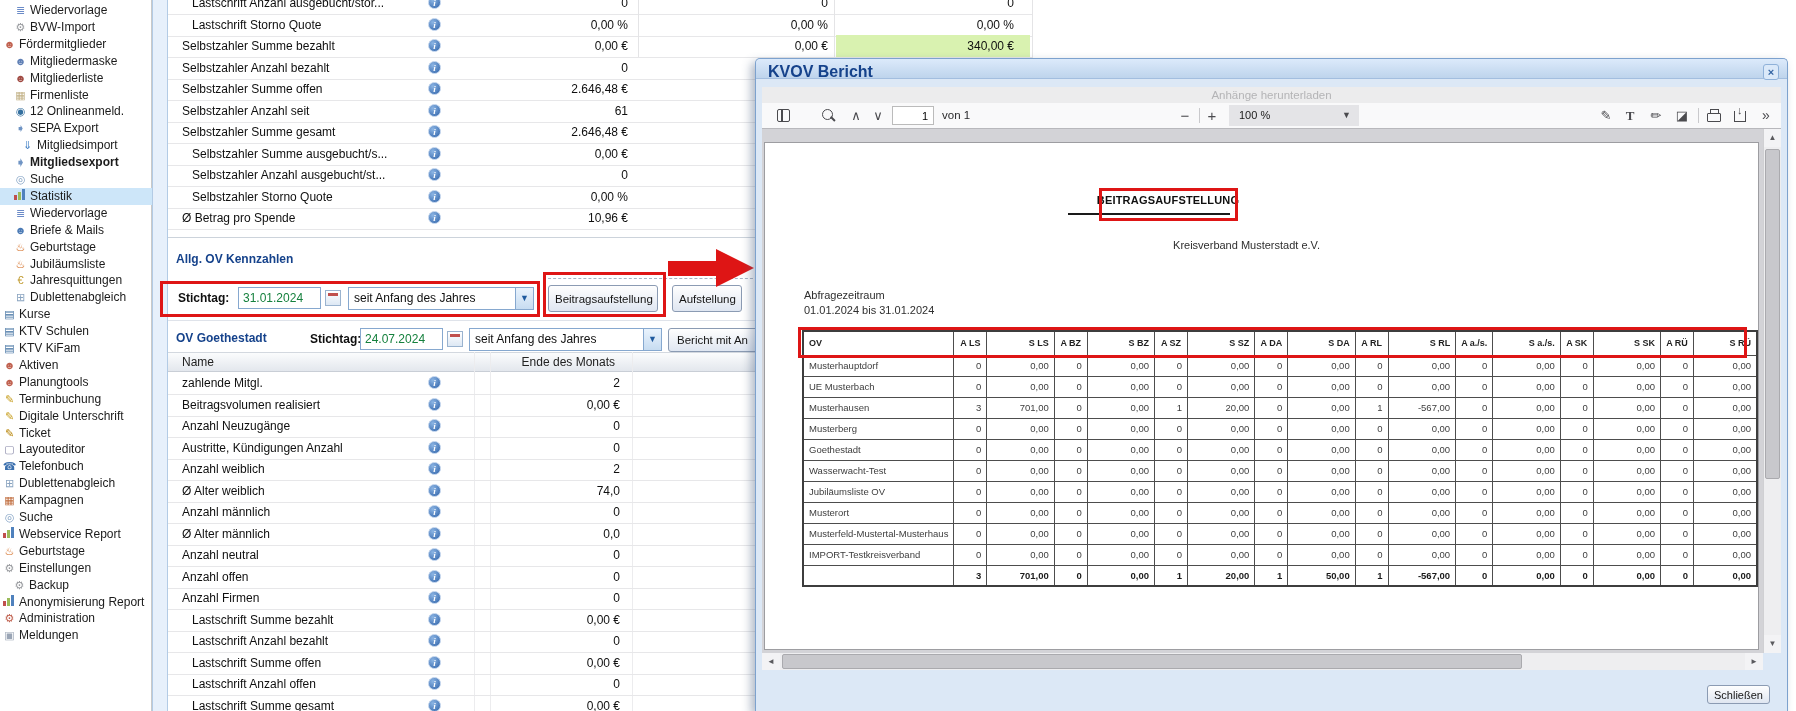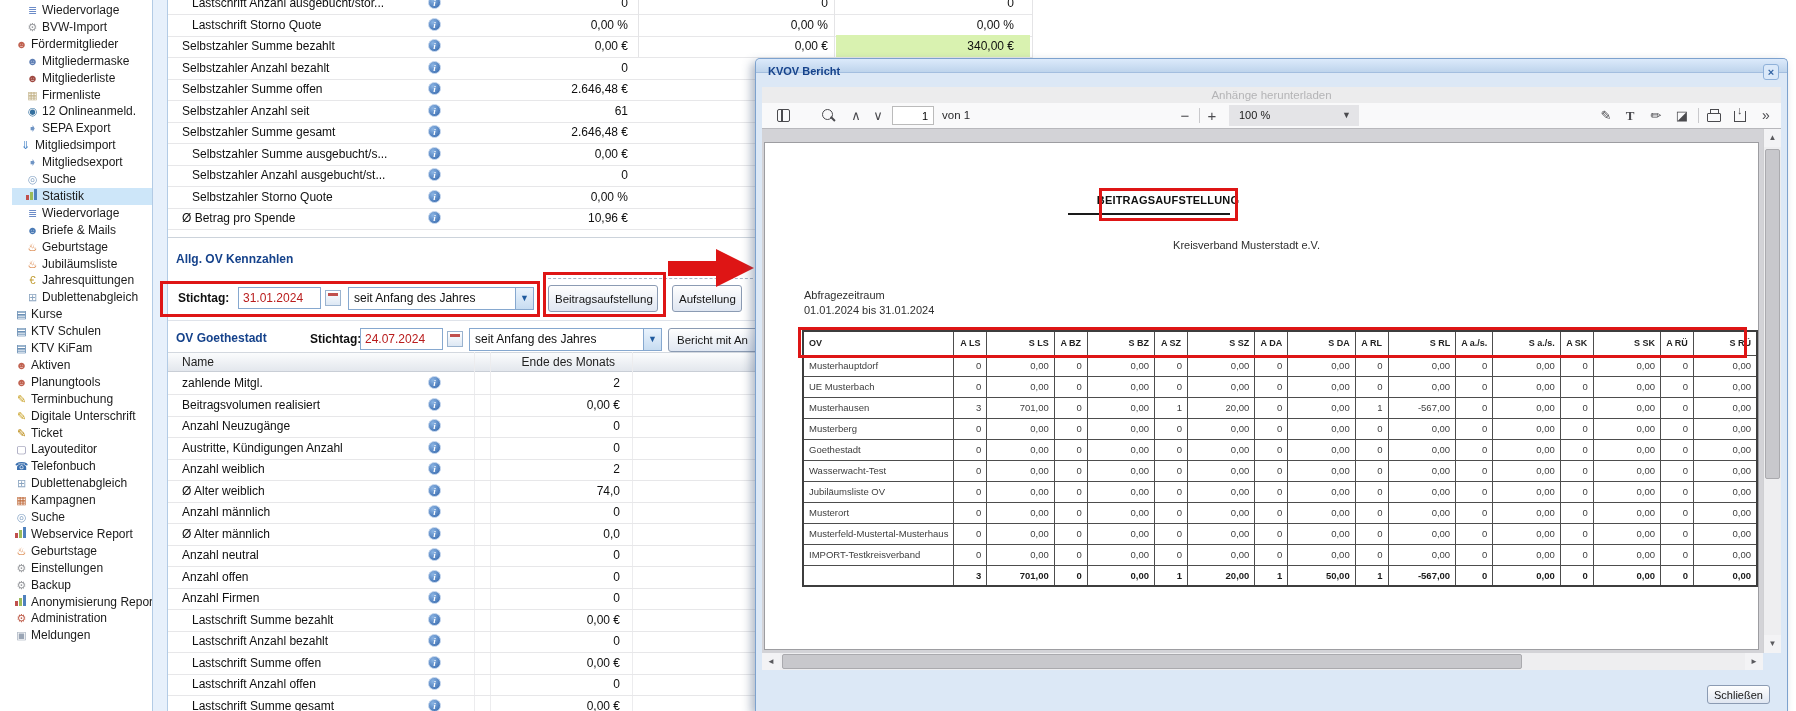--- a/index.html
+++ b/index.html
@@ -1,20 +1,20 @@
 <!DOCTYPE html>
 <html><head>
 <meta charset="utf-8">
 <style>
   html,body{margin:0;padding:0}
   body{width:1796px;height:711px;position:relative;overflow:hidden;background:#fff;
        font-family:"Liberation Sans",sans-serif;-webkit-font-smoothing:antialiased}
 
   
-  #sidebar{position:absolute;left:12px;top:0;width:152px;height:711px;background:#fff;border-right:1px solid #c9c9c9;box-sizing:border-box}
+  #sidebar{position:absolute;left:0;top:0;width:152px;height:711px;background:#fff;border-right:1px solid #c9c9c9;box-sizing:border-box}
   .sbi{position:absolute;left:0;width:152px;height:17px;line-height:17px;font-size:12px;color:#1b1b1b;
        white-space:nowrap;cursor:pointer;box-sizing:border-box;overflow:hidden}
   .sbi.sel{background:#cde6f9}
   .gly{display:inline-block;width:15px;font-size:11px;text-align:center;vertical-align:top}
   .bars{display:inline-block;width:14px;height:11px;position:relative;margin-right:1px;vertical-align:baseline}
   .bars i{position:absolute;bottom:0;width:3px}
   .bars i:nth-child(1){left:1px}.bars i:nth-child(2){left:5px}.bars i:nth-child(3){left:9px}
   .sblbl{margin-left:2px}
   #splitter{position:absolute;left:152px;top:0;width:16px;height:711px;background:#e7f0fb;
             border-left:1px solid #b3cbe5;border-right:1px solid #b3cbe5;box-sizing:border-box}
@@ -31,21 +31,21 @@
   .v1{position:absolute;left:310px;width:150px;text-align:right}
   .v2{position:absolute;left:510px;width:150px;text-align:right}
   .v3{position:absolute;left:668px;width:194px;text-align:right;padding-right:16px;box-sizing:border-box}
   .v3.hl{background:#d9f2b0}
   .oval{position:absolute;left:305px;width:147px;text-align:right}
   .vl{position:absolute;width:1px;background:#e4e4e6}
   .hline{position:absolute;height:1px;background:#ccd3db}
   .sect{position:absolute;font-weight:bold;font-size:12px;color:#15428b;white-space:nowrap}
   .fieldlbl{position:absolute;font-weight:bold;font-size:12px;color:#0f0f0f;white-space:nowrap}
   .dateinput{position:absolute;border:1px solid #86a8cf;font-size:12px;font-family:inherit;
-             padding:0 4px;box-sizing:border-box;color:#b91c1c;background:#fff}
+             padding:0 4px;box-sizing:border-box;color:#15803d;background:#fff}
   .cal{position:absolute;width:16px;height:16px;border:1px solid #9ab3cf;background:linear-gradient(#fff,#dde8f4);box-sizing:border-box;cursor:pointer}
   .cal::after{content:"";position:absolute;left:2px;right:2px;top:2px;height:3px;background:#c0504d}
   .combo{position:absolute;border:1px solid #86a8cf;background:#fff;box-sizing:border-box;cursor:pointer}
   .ctext{position:absolute;left:5px;top:0;line-height:21px;font-size:12px;color:#0f0f0f;white-space:nowrap}
   .ctrig{position:absolute;right:0;top:0;bottom:0;width:17px;background:linear-gradient(#e9f3fd,#c7dcf1);
          border-left:1px solid #86a8cf;color:#1f5a9e;font-size:9px;text-align:center;line-height:20px}
   .btn{position:absolute;border:1px solid #8b9bb3;border-radius:3px;background:linear-gradient(#fefefe,#dfe6f1);
        font-size:11.5px;color:#151515;text-align:center;box-sizing:border-box;overflow:hidden;white-space:nowrap;cursor:pointer}
   .ghead{position:absolute;background:linear-gradient(#fbfcfd,#e3e7ed);border-top:1px solid #d3d8df;
          border-bottom:1px solid #c9ced6;font-size:12px;color:#222;box-sizing:border-box}
@@ -54,23 +54,23 @@
   
   .redbox{position:absolute;border:3px solid #de1515;box-sizing:border-box;z-index:60}
   #arrow-shaft{position:absolute;left:668px;top:261px;width:50px;height:15px;background:#de1515;z-index:60}
   #arrow-head{position:absolute;left:716px;top:249px;width:0;height:0;border-top:19px solid transparent;
               border-bottom:19px solid transparent;border-left:38px solid #de1515;z-index:60}
 
   
   #modal{position:absolute;left:755px;top:58px;width:1033px;height:653px;background:#dce8f6;
          border:1px solid #7da2ce;border-bottom:none;border-radius:5px 5px 0 0;
          box-shadow:-4px 4px 10px rgba(80,100,130,.45);z-index:100;box-sizing:border-box}
-  #mtitle{position:absolute;left:0;top:0;right:0;height:14px;background:linear-gradient(#dceafb,#bed4ec);
+  #mtitle{position:absolute;left:0;top:0;right:0;height:20px;background:linear-gradient(#dceafb,#bed4ec);
           border-bottom:1px solid #a3bedf;border-radius:5px 5px 0 0;color:#15428b;font-weight:bold;
-          font-size:11px;line-height:25px;padding-left:12px;box-sizing:border-box}
+          font-size:16px;line-height:25px;padding-left:12px;box-sizing:border-box}
   #mclose{position:absolute;right:8px;top:5px;width:16px;height:16px;background:#dbe9f9;border:1px solid #8fb1d9;
           border-radius:3px;color:#3465a4;font-size:11px;font-weight:bold;line-height:14px;text-align:center;cursor:pointer;box-sizing:border-box}
   #attachbar{position:absolute;left:6px;top:28px;width:1019px;height:16px;background:#ececed;color:#b4b4b6;
              font-size:11.5px;text-align:center;line-height:16px}
   #ptool{position:absolute;left:6px;top:44px;width:1019px;height:26px;background:#f9f9fa;border-bottom:1px solid #b8b8bc;box-sizing:border-box;color:#4a4a4e}
   .ti{position:absolute;top:0;height:25px;line-height:25px;font-size:13px;text-align:center;cursor:pointer;color:#4a4a4e}
   .tsep{position:absolute;top:5px;width:1px;height:15px;background:#c9c9cc}
   .tgl{position:absolute;left:15px;top:6px;width:13px;height:13px;border:1.5px solid #4a4a4e;border-radius:2px;box-sizing:border-box;cursor:pointer}
   .tgl::after{content:"";position:absolute;left:3px;top:0;bottom:0;width:1.5px;background:#4a4a4e}
   .magico{position:absolute;left:60px;top:6px;width:9px;height:9px;border:1.5px solid #4a4a4e;border-radius:50%;cursor:pointer}
@@ -119,22 +119,22 @@
 
 <div id="sidebar">
     <div class="sbi" style="top: 2px; padding-left: 13px;"><span class="gly" style="color: rgb(107, 139, 200);">≣</span><span class="sblbl">Wiedervorlage</span></div>
     <div class="sbi" style="top: 18.9px; padding-left: 13px;"><span class="gly" style="color: rgb(152, 154, 158);">⚙</span><span class="sblbl">BVW-Import</span></div>
     <div class="sbi" style="top: 35.8px; padding-left: 2px;"><span class="gly" style="color: rgb(192, 97, 79);">☻</span><span class="sblbl">Fördermitglieder</span></div>
     <div class="sbi" style="top: 52.7px; padding-left: 13px;"><span class="gly" style="color: rgb(95, 127, 181);">☻</span><span class="sblbl">Mitgliedermaske</span></div>
     <div class="sbi" style="top: 69.6px; padding-left: 13px;"><span class="gly" style="color: rgb(160, 74, 66);">☻</span><span class="sblbl">Mitgliederliste</span></div>
     <div class="sbi" style="top: 86.5px; padding-left: 13px;"><span class="gly" style="color: rgb(194, 177, 134);">▦</span><span class="sblbl">Firmenliste</span></div>
     <div class="sbi" style="top: 103.4px; padding-left: 13px;"><span class="gly" style="color: rgb(53, 112, 159);">◉</span><span class="sblbl">12  Onlineanmeld.</span></div>
     <div class="sbi" style="top: 120.3px; padding-left: 13px;"><span class="gly" style="color: rgb(111, 148, 196);">➧</span><span class="sblbl">SEPA Export</span></div>
-    <div class="sbi" style="top: 137.2px; padding-left: 6px;"><span class="gly" style="color: rgb(74, 134, 200);">⇓</span><span class="sblbl">Mitgliedsimport</span></div>
-    <div class="sbi" style="top: 154.1px; padding-left: 13px;"><span class="gly" style="color: rgb(111, 148, 196);">➧</span><span class="sblbl">Mitgliedsexport</span></div>
+    <div class="sbi" style="top: 137.2px; padding-left: 20px;"><span class="gly" style="color: rgb(74, 134, 200);">⇓</span><span class="sblbl">Mitgliedsimport</span></div>
+    <div class="sbi" style="top: 154.1px; padding-left: 13px; font-weight: bold;"><span class="gly" style="color: rgb(111, 148, 196);">➧</span><span class="sblbl">Mitgliedsexport</span></div>
     <div class="sbi" style="top: 171px; padding-left: 13px;"><span class="gly" style="color: rgb(123, 156, 192);">◎</span><span class="sblbl">Suche</span></div>
     <div class="sbi sel" style="top: 187.9px; padding-left: 13px;"><span class="bars"><i style="background: rgb(192, 80, 77); height: 5px;"></i><i style="background: rgb(155, 187, 89); height: 8px;"></i><i style="background: rgb(79, 129, 189); height: 11px;"></i></span><span class="sblbl">Statistik</span></div>
     <div class="sbi" style="top: 204.8px; padding-left: 13px;"><span class="gly" style="color: rgb(107, 139, 200);">≣</span><span class="sblbl">Wiedervorlage</span></div>
     <div class="sbi" style="top: 221.7px; padding-left: 13px;"><span class="gly" style="color: rgb(74, 122, 181);">☻</span><span class="sblbl">Briefe &amp; Mails</span></div>
     <div class="sbi" style="top: 238.6px; padding-left: 13px;"><span class="gly" style="color: rgb(210, 105, 30);">♨</span><span class="sblbl">Geburtstage</span></div>
     <div class="sbi" style="top: 255.5px; padding-left: 13px;"><span class="gly" style="color: rgb(210, 105, 30);">♨</span><span class="sblbl">Jubiläumsliste</span></div>
     <div class="sbi" style="top: 272.4px; padding-left: 13px;"><span class="gly" style="color: rgb(192, 154, 46);">€</span><span class="sblbl">Jahresquittungen</span></div>
     <div class="sbi" style="top: 289.3px; padding-left: 13px;"><span class="gly" style="color: rgb(138, 164, 192);">⊞</span><span class="sblbl">Dublettenabgleich</span></div>
     <div class="sbi" style="top: 306.2px; padding-left: 2px;"><span class="gly" style="color: rgb(63, 111, 160);">▤</span><span class="sblbl">Kurse</span></div>
     <div class="sbi" style="top: 323.1px; padding-left: 2px;"><span class="gly" style="color: rgb(63, 111, 160);">▤</span><span class="sblbl">KTV Schulen</span></div>
@@ -145,21 +145,21 @@
     <div class="sbi" style="top: 407.6px; padding-left: 2px;"><span class="gly" style="color: rgb(201, 162, 39);">✎</span><span class="sblbl">Digitale Unterschrift</span></div>
     <div class="sbi" style="top: 424.5px; padding-left: 2px;"><span class="gly" style="color: rgb(184, 134, 11);">✎</span><span class="sblbl">Ticket</span></div>
     <div class="sbi" style="top: 441.4px; padding-left: 2px;"><span class="gly" style="color: rgb(136, 136, 168);">▢</span><span class="sblbl">Layouteditor</span></div>
     <div class="sbi" style="top: 458.3px; padding-left: 2px;"><span class="gly" style="color: rgb(58, 111, 174);">☎</span><span class="sblbl">Telefonbuch</span></div>
     <div class="sbi" style="top: 475.2px; padding-left: 2px;"><span class="gly" style="color: rgb(138, 164, 192);">⊞</span><span class="sblbl">Dublettenabgleich</span></div>
     <div class="sbi" style="top: 492.1px; padding-left: 2px;"><span class="gly" style="color: rgb(191, 106, 58);">▦</span><span class="sblbl">Kampagnen</span></div>
     <div class="sbi" style="top: 509px; padding-left: 2px;"><span class="gly" style="color: rgb(123, 156, 192);">◎</span><span class="sblbl">Suche</span></div>
     <div class="sbi" style="top: 525.9px; padding-left: 2px;"><span class="bars"><i style="background: rgb(192, 80, 77); height: 5px;"></i><i style="background: rgb(155, 187, 89); height: 8px;"></i><i style="background: rgb(79, 129, 189); height: 11px;"></i></span><span class="sblbl">Webservice Report</span></div>
     <div class="sbi" style="top: 542.8px; padding-left: 2px;"><span class="gly" style="color: rgb(210, 105, 30);">♨</span><span class="sblbl">Geburtstage</span></div>
     <div class="sbi" style="top: 559.7px; padding-left: 2px;"><span class="gly" style="color: rgb(152, 154, 158);">⚙</span><span class="sblbl">Einstellungen</span></div>
-    <div class="sbi" style="top: 576.6px; padding-left: 2px;"><span class="gly" style="color: rgb(152, 154, 158);">⚙</span><span class="sblbl">Backup</span></div>
+    <div class="sbi" style="top: 576.6px; padding-left: 12px;"><span class="gly" style="color: rgb(152, 154, 158);">⚙</span><span class="sblbl">Backup</span></div>
     <div class="sbi" style="top: 593.5px; padding-left: 2px;"><span class="bars"><i style="background: rgb(192, 80, 77); height: 5px;"></i><i style="background: rgb(155, 187, 89); height: 8px;"></i><i style="background: rgb(79, 129, 189); height: 11px;"></i></span><span class="sblbl">Anonymisierung Report</span></div>
     <div class="sbi" style="top: 610.4px; padding-left: 2px;"><span class="gly" style="color: rgb(192, 97, 79);">⚙</span><span class="sblbl">Administration</span></div>
     <div class="sbi" style="top: 627.3px; padding-left: 2px;"><span class="gly" style="color: rgb(154, 165, 181);">▣</span><span class="sblbl">Meldungen</span></div>
   </div>
 <div id="splitter"></div>
 
 <div id="main">
   <div id="stats">
       <div class="srow" style="top: -8px;">
         <span class="lbl ind">Lastschrift Anzahl ausgebucht/stor...</span>

